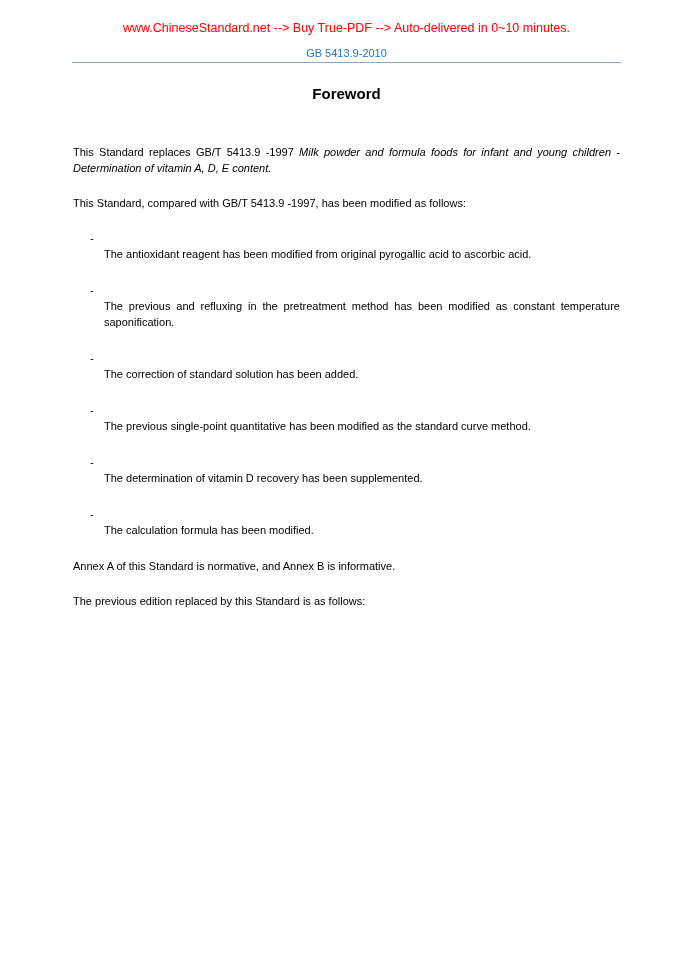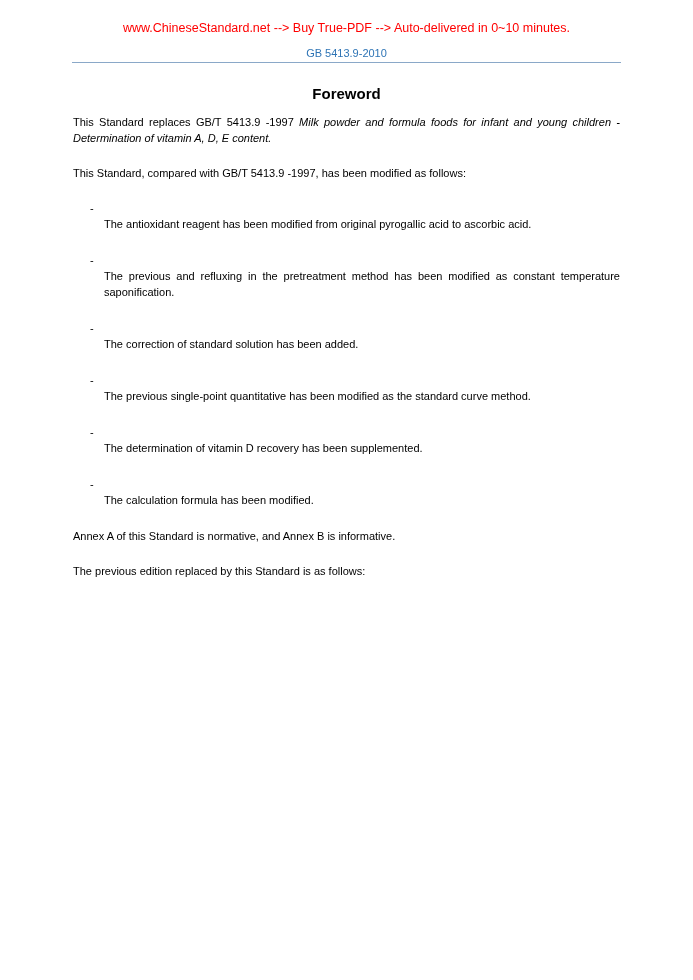--- a/index.html
+++ b/index.html
@@ -53,21 +53,21 @@
     top: 86px;
     left: 73px;
     width: 547px;
     font-size: 11px;
     line-height: 16px;
   }
   h1.title {
     font-size: 15px;
     font-weight: bold;
     text-align: center;
-    margin: 0 0 12px 0;
+    margin: 0 0 42px 0;
     color: #000000;
     font-family: "Liberation Sans", sans-serif;
   }
   p.para {
     margin: 0 0 19px 0;
     text-align: justify;
   }
   .bullets {
     margin: 0 0 1px 17px;
   }

